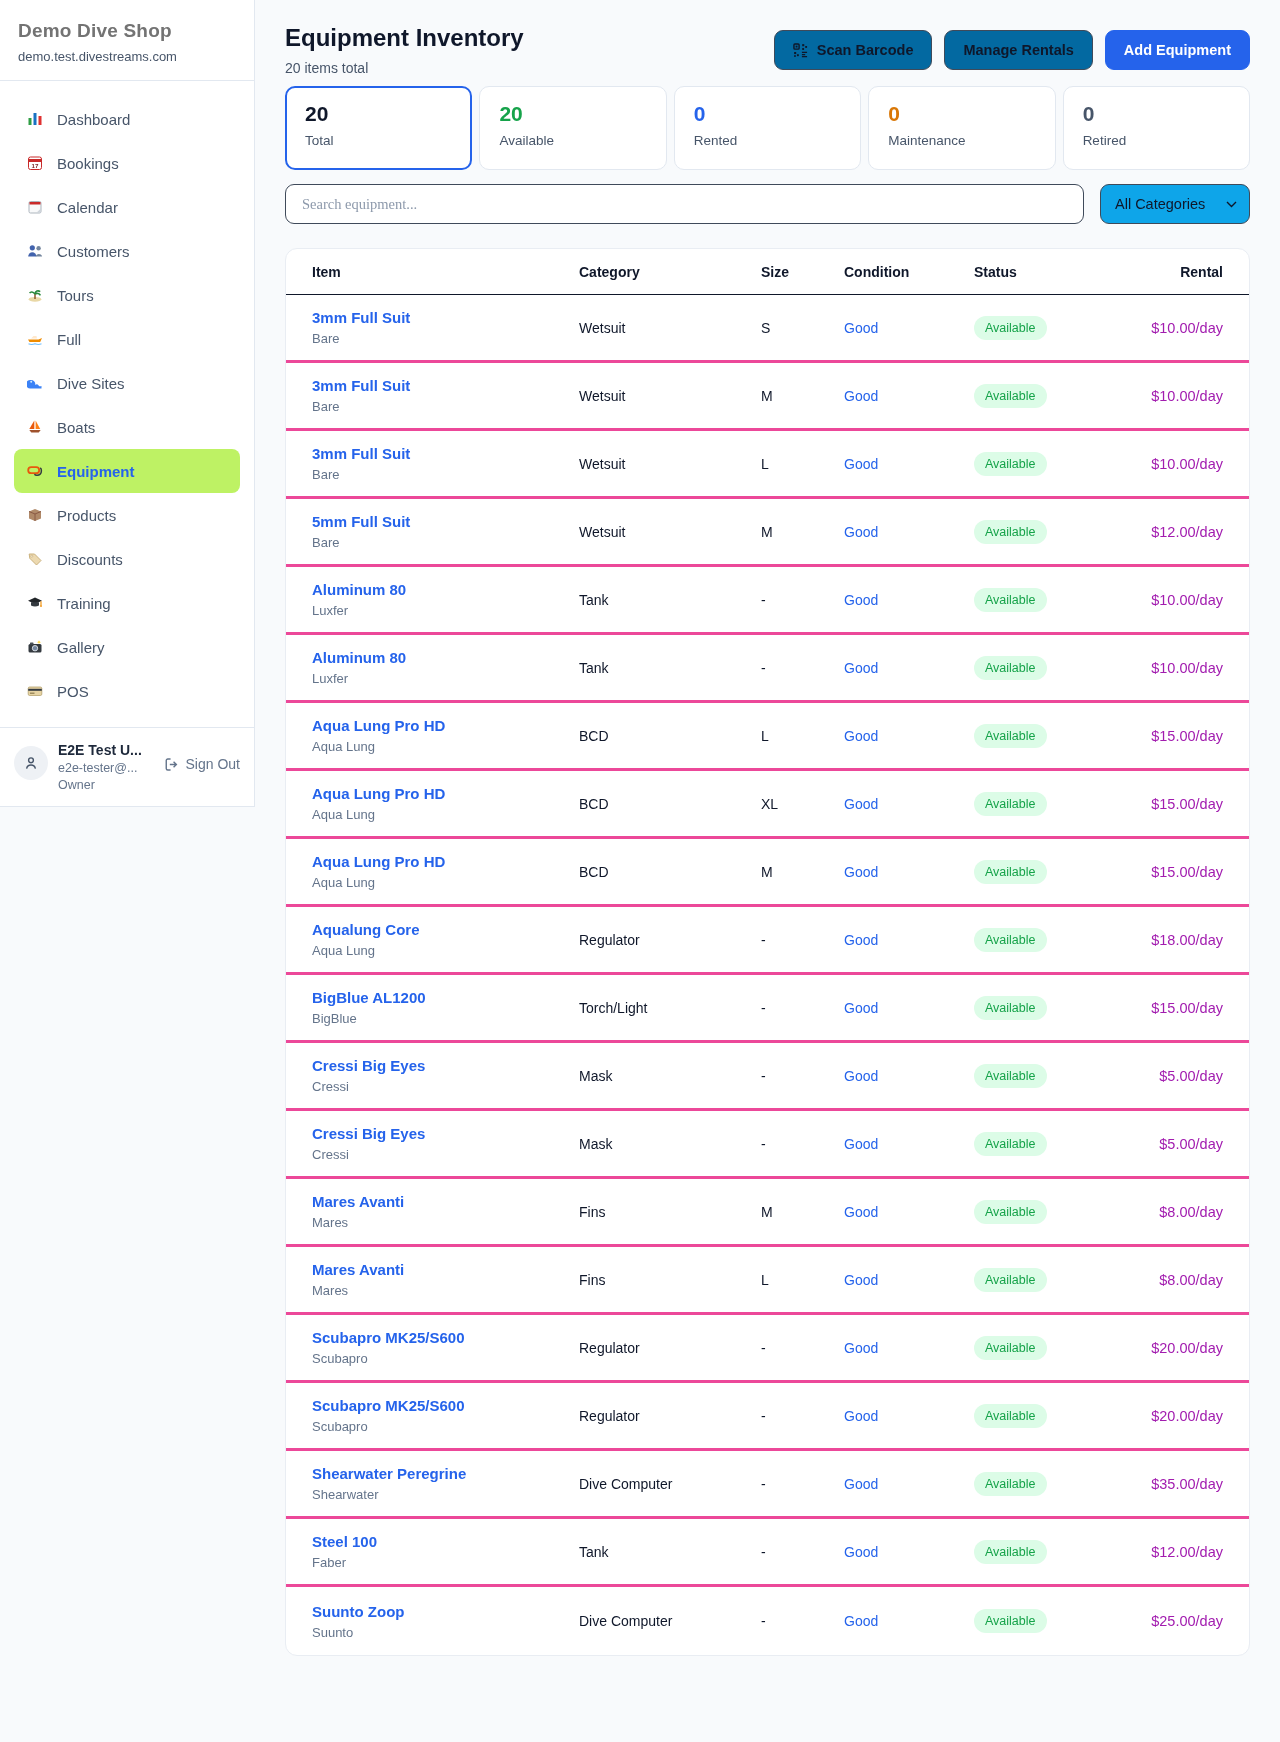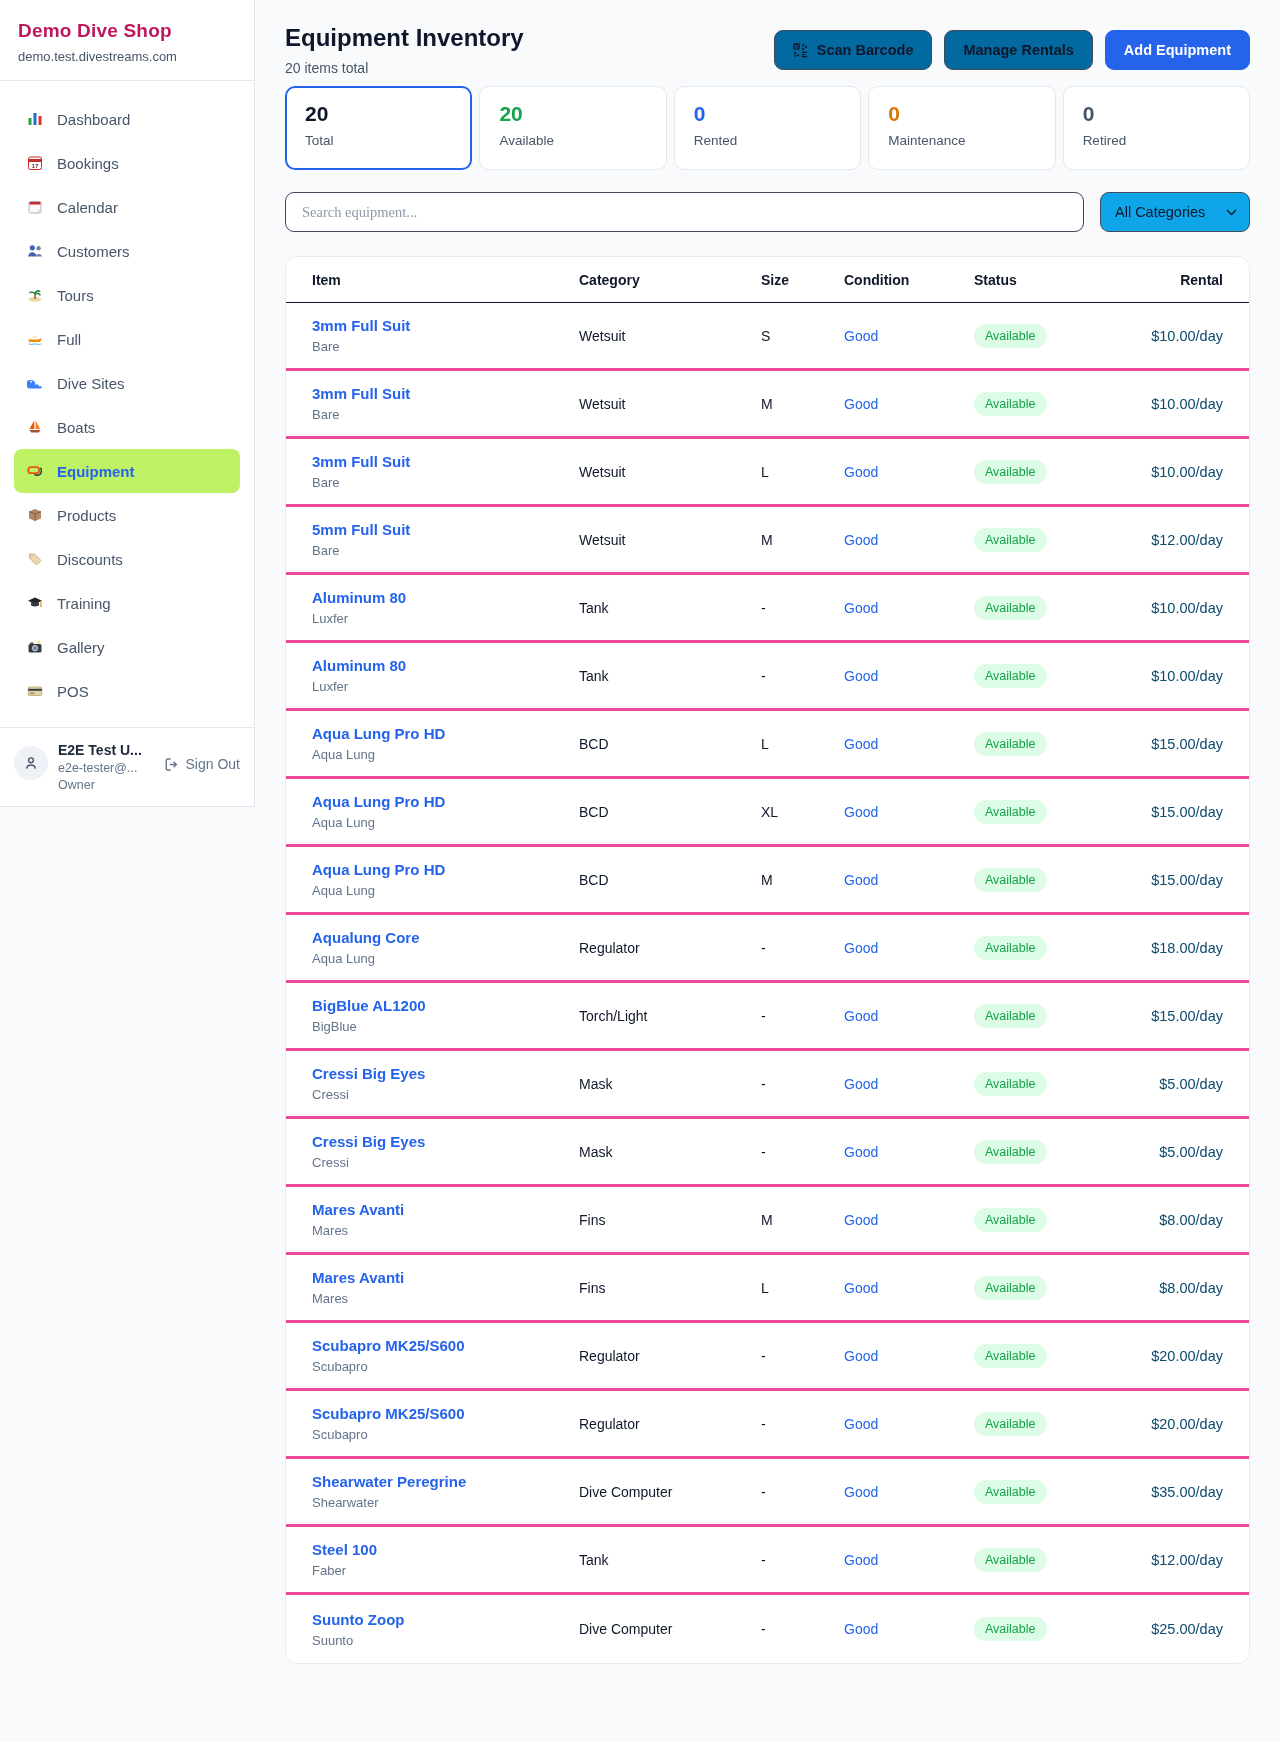--- a/index.html
+++ b/index.html
@@ -11,21 +11,21 @@
     position:relative;
   }
   
   .sidebar {
     position:absolute; top:0; left:0; width:255px;
     background:#fff;
     border-right:1px solid #e2e8f0;
     border-bottom:1px solid #e2e8f0;
   }
   .brand { padding:20px 18px 16px; }
-  .brand h1 { font-size:19px; font-weight:800; color:#be185d; letter-spacing:.2px; }
+  .brand h1 { font-size:19px; font-weight:800; color:#737373; letter-spacing:.2px; }
   .brand p { font-size:13px; color:#475569; margin-top:7px; }
   .nav { border-top:1px solid #e2e8f0; padding:16px 14px 14px; }
   .nav-item {
     display:flex; align-items:center; gap:13px;
     height:44px; padding:0 12px; border-radius:8px;
     color:#475569; font-size:15px; cursor:pointer;
   }
   .nav-item .ic { width:18px; height:16px; display:flex; align-items:center; justify-content:center; flex:0 0 18px; }
   .nav-item.active { background:#bef264; color:#2563eb; font-weight:600;padding-left:12px; }
   .side-footer {
@@ -53,21 +53,21 @@
   .page-subtitle { font-size:14px; color:#475569; margin-top:8px; }
   .actions { display:flex; gap:12px; padding-top:6px; }
   .btn {
     height:40px; padding:0 18px; border-radius:9px;
     font-size:14.5px; font-weight:600; font-family:inherit;
     display:inline-flex; align-items:center; gap:9px;
     background:#0369a1; border:1px solid #3f4a5a; color:#0f172a; cursor:pointer;
   }
   .btn.primary { background:#2563eb; border-color:#2563eb; color:#fff; }
   
-  .stats { display:flex; gap:7px; margin-bottom:22px; }
+  .stats { display:flex; gap:7px; margin-bottom:14px; }
   .stat-card {
     flex:1; background:#fff; border:1px solid #e2e8f0; border-radius:10px;
     padding:15px 19px; height:84px; cursor:pointer;
   }
   .stat-card.selected { border:2px solid #2563eb; padding:14px 18px; }
   .stat-value { font-size:21px; font-weight:800; }
   .stat-label { font-size:13.5px; color:#475569; margin-top:7px; }
   
   .filter-row { display:flex; gap:16px; margin-bottom:24px; }
   .search-input {
@@ -95,21 +95,21 @@
   .trow { height:68px; border-bottom:3px solid #ec4899; }
   .trow:last-child { border-bottom:none; }
   .item-name { font-size:15px; font-weight:600; color:#2563eb; text-decoration:none; cursor:pointer; }
   .item-brand { font-size:13px; color:#64748b; margin-top:4px; }
   .cell { font-size:14px; color:#0f172a; }
   .good { font-size:14px; color:#2563eb; text-decoration:none; cursor:pointer; }
   .badge {
     display:inline-block; background:#dcfce7; color:#16a34a;
     font-size:12.5px; padding:5px 11px; border-radius:999px;
   }
-  .price { font-size:14.5px; text-align:right; color:#0c4a6e; }
+  .price { font-size:14.5px; text-align:right; color:#a21caf; }
   svg { display:block; }
 </style>
 </head>
 <body>
 
 <aside class="sidebar">
   <div class="brand">
     <h1>Demo Dive Shop</h1>
     <p>demo.test.divestreams.com</p>
   </div>

